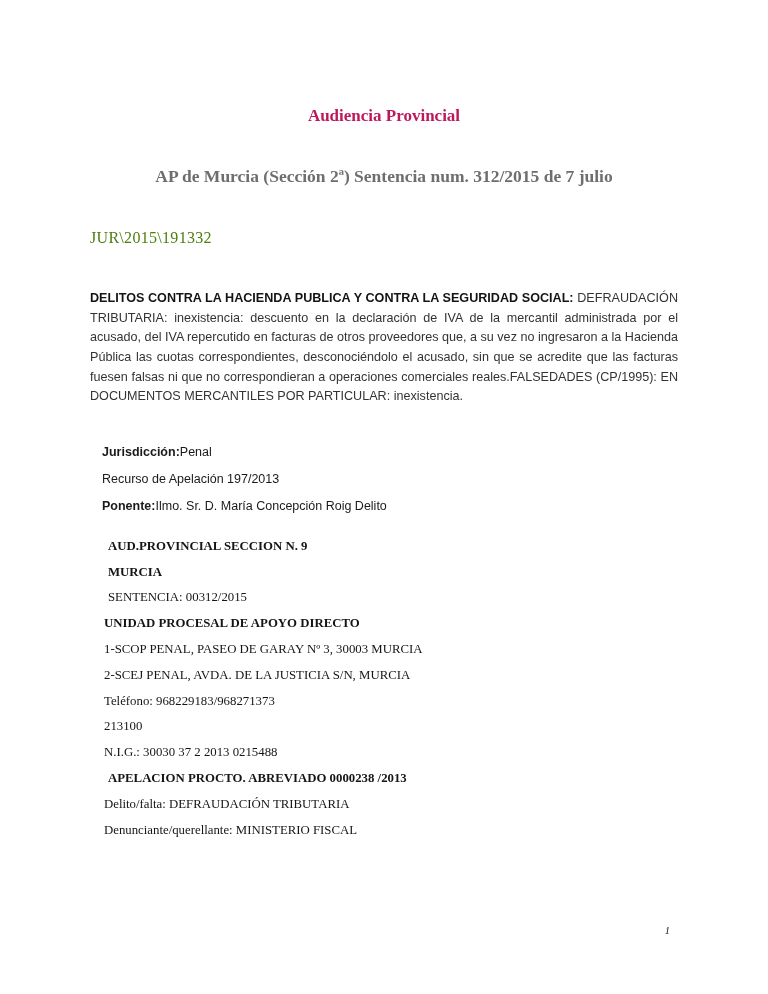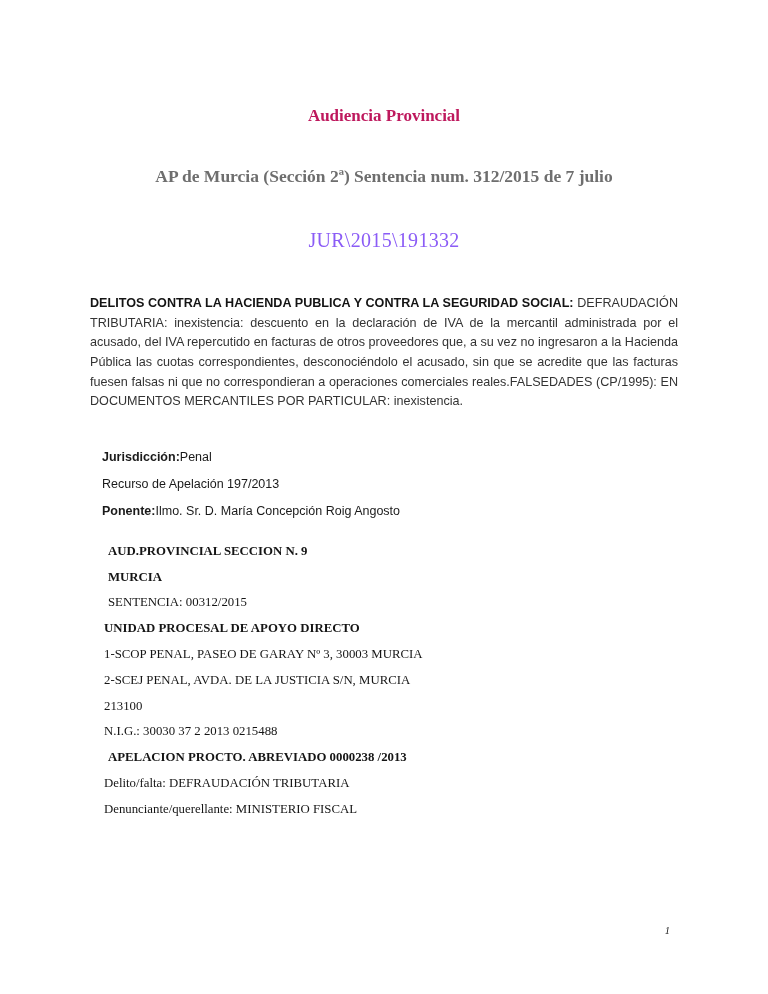--- a/index.html
+++ b/index.html
@@ -29,25 +29,24 @@
   .doc-subtitle {
     margin: 0 0 42px 0;
     text-align: center;
     font-family: "Liberation Serif", serif;
     font-size: 17.5px;
     font-weight: bold;
     color: #6e6e6e;
   }
   .doc-ref {
     margin: 0 0 42px 0;
-    text-align: center;
     font-family: "Liberation Serif", serif;
-    font-size: 20px;
+    font-size: 16px;
     font-weight: normal;
-    color: #8b5cf6;
+    color: #4d7c0f;
     letter-spacing: 0.3px;
   }
   .summary {
     margin: 0 0 38px 0;
     text-align: justify;
     font-family: "Liberation Sans", sans-serif;
     font-size: 12.6px;
     line-height: 1.56;
     color: #333333;
   }
@@ -109,30 +108,31 @@
 
   <h2 class="doc-subtitle">AP de Murcia (Sección 2ª) Sentencia num. 312/2015 de 7 julio</h2>
 
   <div class="doc-ref">JUR\2015\191332</div>
 
   <p class="summary"><span class="summary-bold">DELITOS CONTRA LA HACIENDA PUBLICA Y CONTRA LA SEGURIDAD SOCIAL:</span><span class="summary-text"> DEFRAUDACIÓN TRIBUTARIA: inexistencia: descuento en la declaración de IVA de la mercantil administrada por el acusado, del IVA repercutido en facturas de otros proveedores que, a su vez no ingresaron a la Hacienda Pública las cuotas correspondientes, desconociéndolo el acusado, sin que se acredite que las facturas fuesen falsas ni que no correspondieran a operaciones comerciales reales.FALSEDADES (CP/1995): EN DOCUMENTOS MERCANTILES POR PARTICULAR: inexistencia.</span></p>
 
   <div class="meta">
     <p class="meta-line sans"><span class="meta-label">Jurisdicción:</span><span class="meta-value">Penal</span></p>
     <p class="meta-line serif"><span class="meta-value">Recurso de Apelación 197/2013</span></p>
-    <p class="meta-line serif"><span class="meta-label">Ponente:</span><span class="meta-value">Ilmo. Sr. D. María Concepción Roig Angosto</span></p>
+    <p class="meta-line serif"><span class="meta-label">Ponente:</span><span class="meta-value">Ilmo. Sr. D. María Concepción Roig Delito</span></p>
   </div>
 
   <div class="court">
     <p class="court-line bold indent">AUD.PROVINCIAL SECCION N. 9</p>
     <p class="court-line bold indent">MURCIA</p>
     <p class="court-line indent">SENTENCIA: 00312/2015</p>
     <p class="court-line bold">UNIDAD PROCESAL DE APOYO DIRECTO</p>
     <p class="court-line">1-SCOP PENAL, PASEO DE GARAY Nº 3, 30003 MURCIA</p>
     <p class="court-line">2-SCEJ PENAL, AVDA. DE LA JUSTICIA S/N, MURCIA</p>
+    <p class="court-line">Teléfono: 968229183/968271373</p>
     <p class="court-line">213100</p>
     <p class="court-line">N.I.G.: 30030 37 2 2013 0215488</p>
     <p class="court-line bold indent">APELACION PROCTO. ABREVIADO 0000238 /2013</p>
     <p class="court-line">Delito/falta: DEFRAUDACIÓN TRIBUTARIA</p>
     <p class="court-line">Denunciante/querellante: MINISTERIO FISCAL</p>
   </div>
 
   <div class="page-number">1</div>
 
 </div>

